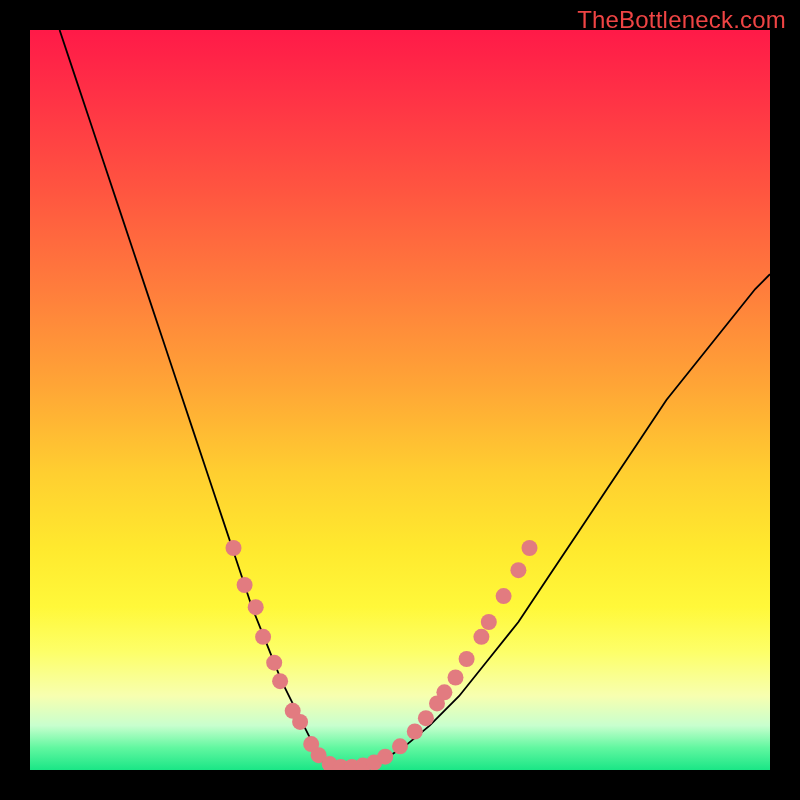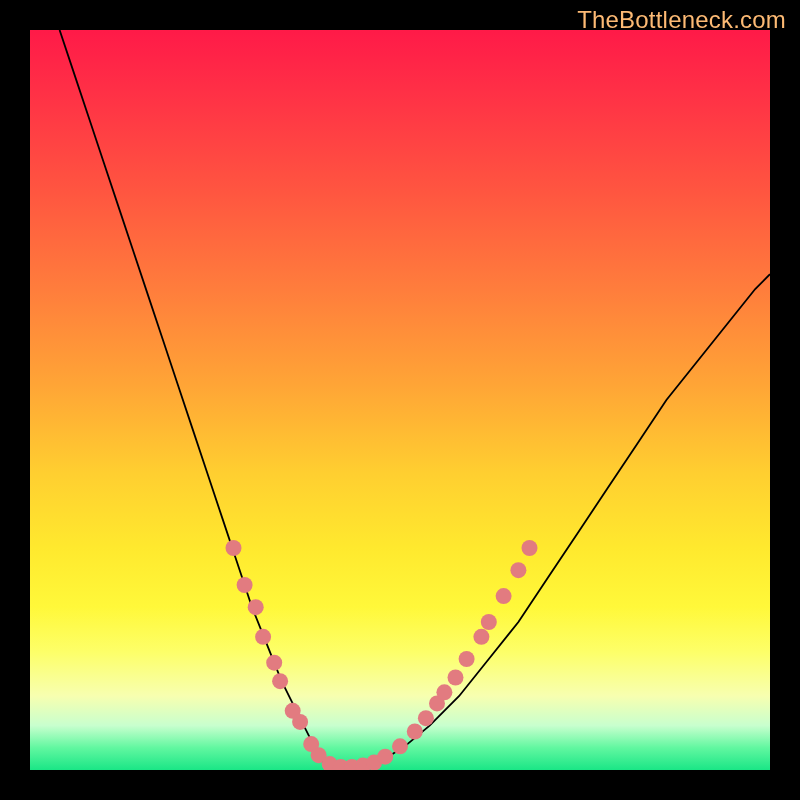--- a/index.html
+++ b/index.html
@@ -9,21 +9,21 @@
     width: 800px;
     height: 800px;
     background: #000;
   }
   .watermark {
     position: absolute;
     top: 6px;
     right: 14px;
     font-family: Arial, Helvetica, sans-serif;
     font-size: 24px;
-    color: #fdba74;
+    color: #ef4444;
     letter-spacing: 0.2px;
     z-index: 50;
   }
   .plot {
     position: absolute;
     left: 30px;
     top: 30px;
     width: 740px;
     height: 740px;
     overflow: hidden;

